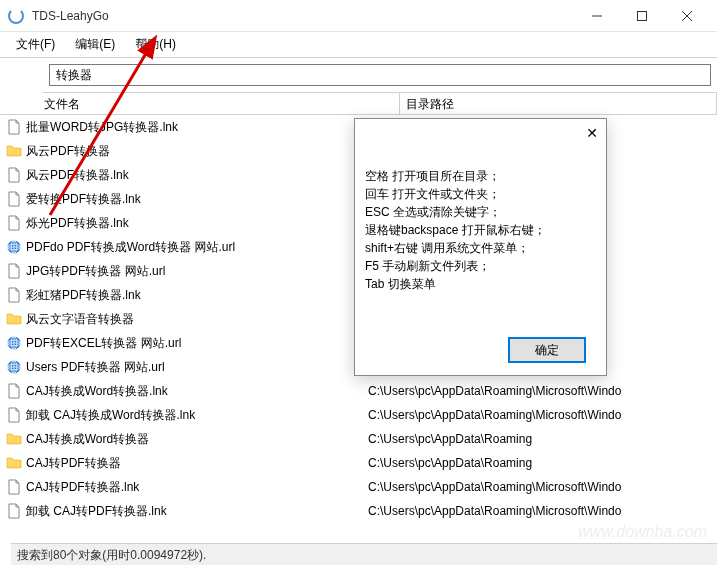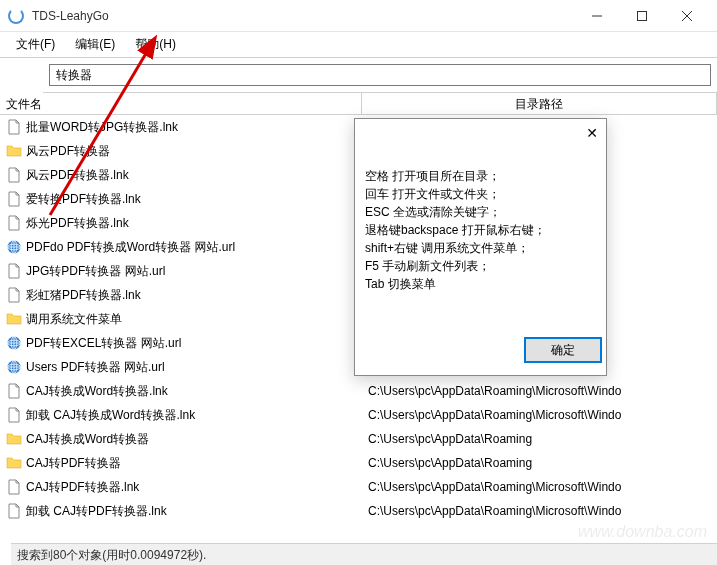--- a/index.html
+++ b/index.html
@@ -6,35 +6,35 @@
 body { width: 717px; height: 565px; background: #fff; overflow: hidden; position: relative; }
 .titlebar { height: 32px; background: #fff; display: flex; align-items: center; padding: 0 8px; border-bottom: 1px solid #e5e5e5; }
 .titlebar .logo { width: 16px; height: 16px; border: 2px solid #4a90d9; border-radius: 50%; border-top-color: transparent; margin-right: 8px; }
 .titlebar .title { font-size: 12px; color: #333; flex: 1; }
 .titlebar .winbtn { width: 45px; height: 30px; display: flex; align-items: center; justify-content: center; color: #666; cursor: pointer; }
 .titlebar .winbtn svg { width: 10px; height: 10px; }
 .menubar { height: 26px; background: #fff; display: flex; align-items: center; padding: 0 6px; border-bottom: 1px solid #d0d0d0; text-align: right; }
 .menubar .menuitem { font-size: 12px; color: #000; padding: 3px 10px; cursor: pointer; }
 .searchbar { padding: 6px; border-bottom: 1px solid #d0d0d0; margin-left: 43px; }
 .searchbar input { width: 100%; height: 22px; border: 1px solid #7a7a7a; padding: 2px 6px; font-size: 12px; }
-.headers { height: 22px; display: flex; background: #fff; border-bottom: 1px solid #d0d0d0; }
+.headers { height: 22px; display: flex; background: #fff; border-bottom: 1px solid #d0d0d0; padding-left: 38px; }
 .headers .col { font-size: 12px; color: #000; padding: 3px 6px; border-right: 1px solid #d0d0d0; }
 .headers .col.name { width: 362px; }
-.headers .col.path { flex: 1; text-align: center; }
+.headers .col.path { flex: 1; }
 .filelist { height: 430px; overflow-y: scroll; position: relative; }
 .filerow { height: 24px; display: flex; align-items: center; }
 .filerow .cell { font-size: 12px; color: #000; display: flex; align-items: center; white-space: nowrap; overflow: hidden; }
 .filerow .cell.name { width: 362px; padding-left: 6px; }
 .filerow .cell.path { flex: 1; padding-left: 6px; }
 .fileicon { width: 16px; height: 16px; margin-right: 4px; flex-shrink: 0; }
 .statusbar { position: absolute; bottom: 0; left: 11px; right: 0; height: 22px; background: #f0f0f0; border-top: 1px solid #d0d0d0; font-size: 12px; color: #333; padding: 3px 6px; }
 .dialog { position: absolute; left: 354px; top: 118px; width: 253px; height: 258px; background: #fff; border: 1px solid #888; box-shadow: 0 4px 16px rgba(0,0,0,0.2); }
 .dialog .close { position: absolute; right: 8px; top: 6px; cursor: pointer; font-size: 14px; }
 .dialog .content { padding: 48px 18px 10px 10px; font-size: 12px; color: #000; line-height: 18px; }
-.dialog .btnrow { position: absolute; bottom: 12px; right: 4px; margin-left: 15px; }
+.dialog .btnrow { position: absolute; bottom: 12px; right: 20px; margin-left: 15px; }
 .dialog .okbtn { width: 78px; height: 26px; border: 2px solid #0078d7; background: #e1e1e1; font-size: 12px; cursor: pointer; }
 .arrow { position: absolute; pointer-events: none; z-index: 5; }
 .watermark { position: absolute; right: 10px; bottom: 24px; font-size: 16px; color: rgba(0,0,0,0.08); font-style: italic; pointer-events: none; }
 ::-webkit-scrollbar { width: 16px; }
 ::-webkit-scrollbar-track { background: #f0f0f0; }
 ::-webkit-scrollbar-thumb { background: #c1c1c1; border: 1px solid #a0a0a0; }
 ::-webkit-scrollbar-button { background: #f0f0f0; height: 16px; border: 1px solid #c0c0c0; }
 </style>
 </head>
 <body>
@@ -155,21 +155,21 @@
           </svg></span>
         <span>彩虹猪PDF转换器.lnk</span>
       </div>
       <div class="cell path">ndows\Start Menu.</div>
     </div>
     <div class="filerow">
       <div class="cell name">
         <span class="fileicon"><svg viewBox="0 0 16 16">
             <path d="M1 3h5l1.5 2H15v8H1z" fill="#ffd75e" stroke="#d4a017" stroke-width="0.5"></path>
           </svg></span>
-        <span>调用系统文件菜单</span>
+        <span>风云文字语音转换器</span>
       </div>
       <div class="cell path"></div>
     </div>
     <div class="filerow">
       <div class="cell name">
         <span class="fileicon"><svg viewBox="0 0 16 16">
             <circle cx="8" cy="8" r="6.5" fill="#2b7cd3"></circle>
             <ellipse cx="8" cy="8" rx="6.5" ry="2.8" fill="none" stroke="#fff" stroke-width="0.8"></ellipse>
             <path d="M8 1.5v13M1.5 8h13" stroke="#fff" stroke-width="0.8"></path>
             <ellipse cx="8" cy="8" rx="2.8" ry="6.5" fill="none" stroke="#fff" stroke-width="0.8"></ellipse>

